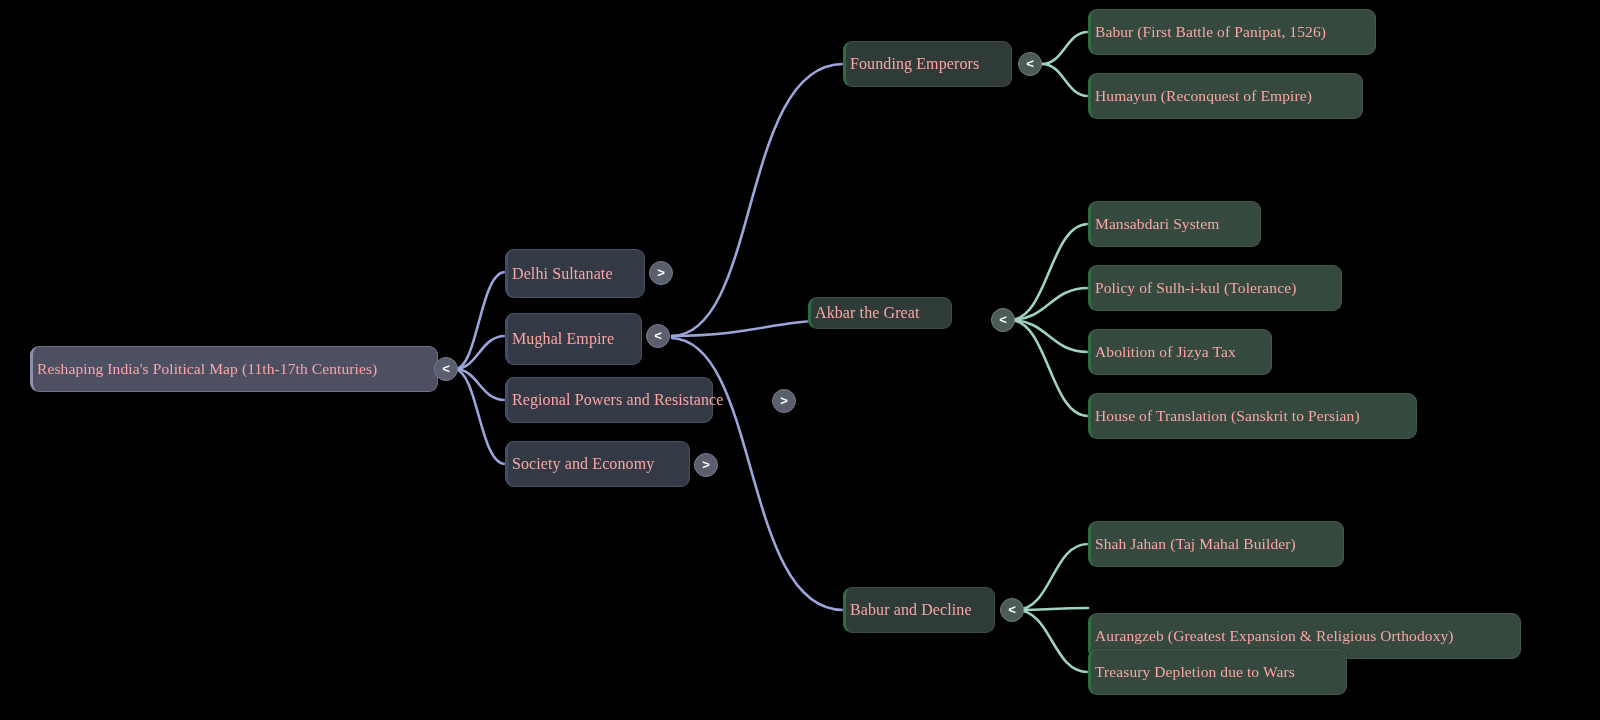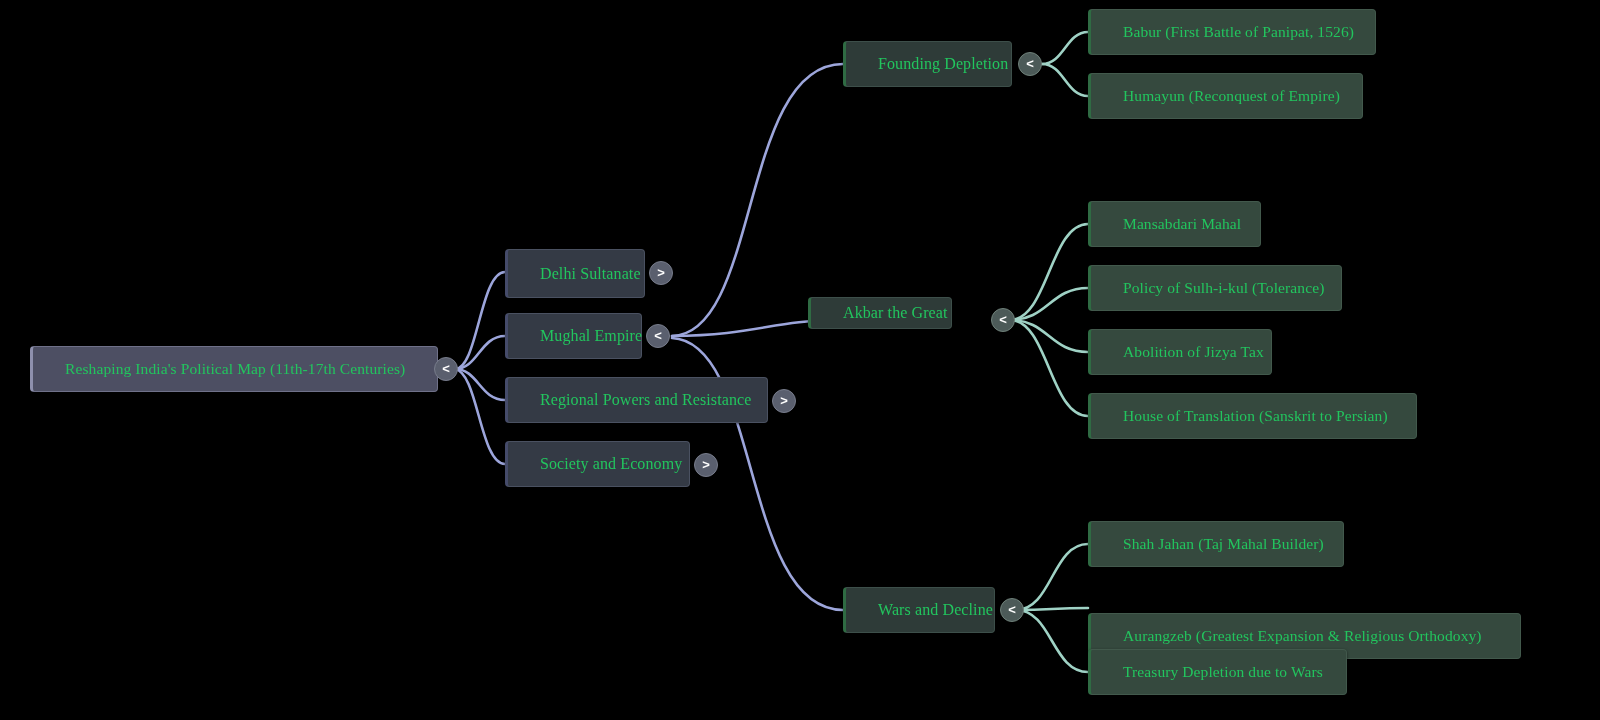--- a/index.html
+++ b/index.html
@@ -8,24 +8,24 @@
     font-family:"Liberation Serif","DejaVu Serif",serif;
     position:relative;
   }
   #canvas{position:absolute;inset:0;width:1600px;height:720px;}
   svg#edges{position:absolute;left:0;top:0;width:1600px;height:720px;}
 
   .node{
     position:absolute;
     display:flex;align-items:center;
     box-sizing:border-box;
-    border-radius:4px;
-    color:#22c55e;
+    border-radius:9px;
+    color:#fca5a5;
     white-space:nowrap;
-    padding:0 32px;
+    padding:0 4px;
     letter-spacing:.1px;
   }
   
   .n-root{
     background:#4d4f63;
     border:1px solid #6f7189;
     border-left:3px solid #8e90ad;
     font-size:15.5px;
     box-shadow:0 1px 3px rgba(0,0,0,.55);
     margin-left:8px;
@@ -116,71 +116,71 @@
     <span class="tg-chev">&lt;</span>
   </div>
 
   <div class="node n-l1" style="left:505px;top:249px;width:140px;height:49px;">
     <span>Delhi Sultanate</span>
   </div>
   <div class="toggle tg-blue" style="left:649px;top:261px;">
     <span class="tg-chev">&gt;</span>
   </div>
 
-  <div class="node n-l1" style="left:505px;top:313px;width:137px;height:46px;">
+  <div class="node n-l1" style="left:505px;top:313px;width:137px;height:52px;">
     <span>Mughal Empire</span>
   </div>
   <div class="toggle tg-blue" style="left:646px;top:324px;">
     <span class="tg-chev">&lt;</span>
   </div>
 
-  <div class="node n-l1" style="left:505px;top:377px;width:263px;height:46px;">
+  <div class="node n-l1" style="left:505px;top:377px;width:208px;height:46px;">
     <span>Regional Powers and Resistance</span>
   </div>
   <div class="toggle tg-blue" style="left:772px;top:389px;">
     <span class="tg-chev">&gt;</span>
   </div>
 
   <div class="node n-l1" style="left:505px;top:441px;width:185px;height:46px;">
     <span>Society and Economy</span>
   </div>
   <div class="toggle tg-blue" style="left:694px;top:453px;">
     <span class="tg-chev">&gt;</span>
   </div>
 
   <div class="node n-l2" style="left:843px;top:41px;width:169px;height:46px;">
-    <span>Founding Depletion</span>
+    <span>Founding Emperors</span>
   </div>
   <div class="toggle tg-green" style="left:1018px;top:52px;">
     <span class="tg-chev">&lt;</span>
   </div>
 
   <div class="node n-l2" style="left:808px;top:297px;width:144px;height:32px;">
     <span>Akbar the Great</span>
   </div>
   <div class="toggle tg-green" style="left:991px;top:308px;">
     <span class="tg-chev">&lt;</span>
   </div>
 
   <div class="node n-l2" style="left:843px;top:587px;width:152px;height:46px;">
-    <span>Wars and Decline</span>
+    <span>Babur and Decline</span>
   </div>
   <div class="toggle tg-green" style="left:1000px;top:598px;">
     <span class="tg-chev">&lt;</span>
   </div>
 
   <div class="node n-leaf" style="left:1088px;top:9px;width:288px;height:46px;">
     <span>Babur (First Battle of Panipat, 1526)</span>
   </div>
   <div class="node n-leaf" style="left:1088px;top:73px;width:275px;height:46px;">
     <span>Humayun (Reconquest of Empire)</span>
   </div>
 
   <div class="node n-leaf" style="left:1088px;top:201px;width:173px;height:46px;">
-    <span>Mansabdari Mahal</span>
+    <span>Mansabdari System</span>
   </div>
   <div class="node n-leaf" style="left:1088px;top:265px;width:254px;height:46px;">
     <span>Policy of Sulh-i-kul (Tolerance)</span>
   </div>
   <div class="node n-leaf" style="left:1088px;top:329px;width:184px;height:46px;text-align:right;">
     <span>Abolition of Jizya Tax</span>
   </div>
   <div class="node n-leaf" style="left:1088px;top:393px;width:329px;height:46px;">
     <span>House of Translation (Sanskrit to Persian)</span>
   </div>

